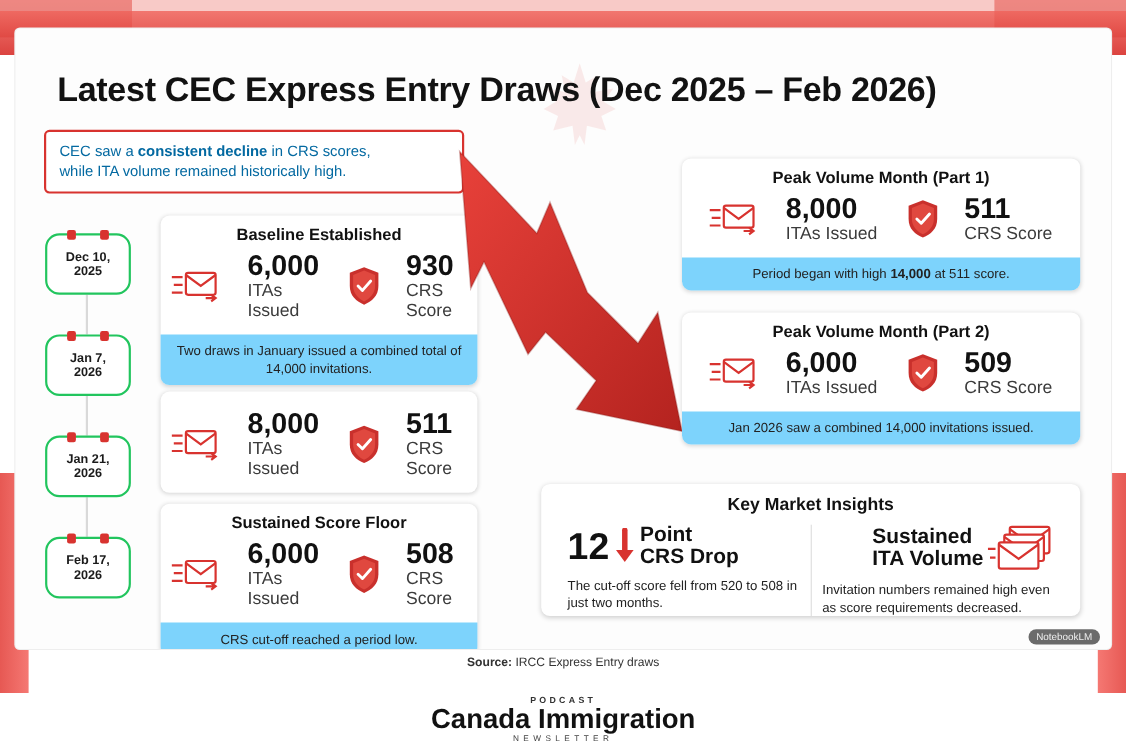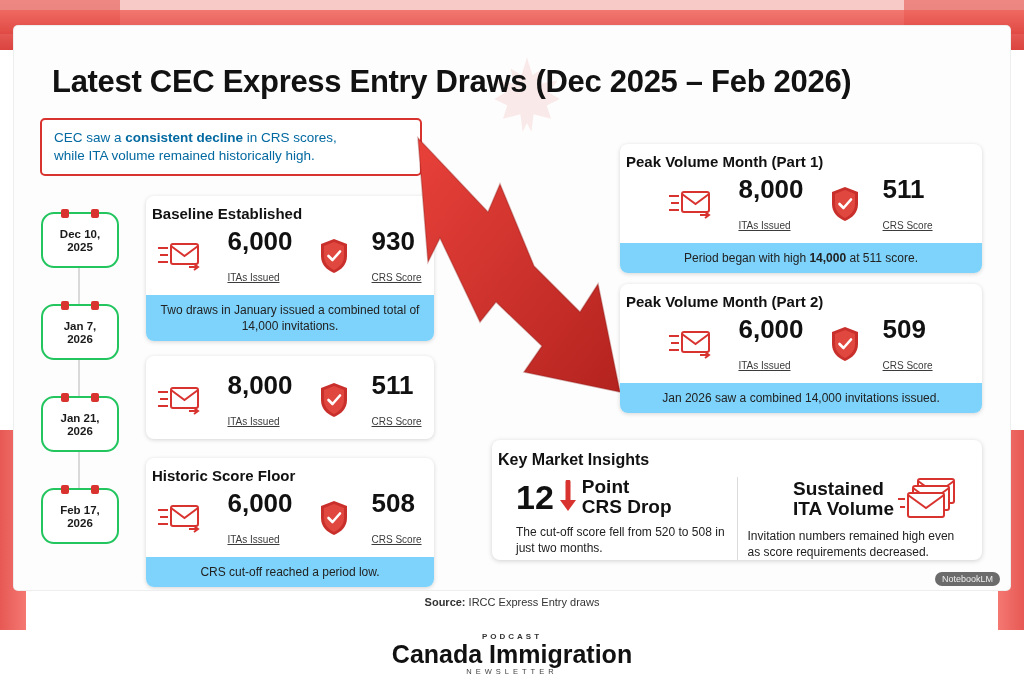--- a/index.html
+++ b/index.html
@@ -101,20 +101,21 @@
   }
 
   
   .card {
     position: absolute;
     background: #ffffff;
     border-radius: 8px;
     box-shadow: 0 1px 4px rgba(0,0,0,.16);
   }
   .card-head {
+    text-align: center;
     font-weight: bold;
     font-size: 15px;
     color: #111;
     padding: 9px 6px 2px;
   }
   .stat-row {
     display: flex;
     align-items: center;
     justify-content: center;
     gap: 26px;
@@ -125,24 +126,23 @@
     align-items: center;
     gap: 23px;
   }
   .stat-text .num {
     font-size: 26px;
     font-weight: bold;
     color: #111;
     line-height: 1;
   }
   .stat-text .lbl {
-    font-size: 10px;
+    font-size: 16px;
     color: #3b3b3b;
-    margin-top: 18px;
-    text-decoration: underline;
+    margin-top: 2px;
   }
   .note {
     background: #7dd3fc;
     border-radius: 0 0 8px 8px;
     font-size: 12px;
     color: #222;
     text-align: center;
     padding: 7px 12px;
     line-height: 1.35;
   }
@@ -299,21 +299,21 @@
           </svg>
           <div class="stat-text">
             <div class="num">511</div>
             <div class="lbl">CRS Score</div>
           </div>
         </div>
       </div>
     </div>
 
     <div class="card" style="left:132px; top:432px; width:288px;">
-      <div class="card-head">Historic Score Floor</div>
+      <div class="card-head">Sustained Score Floor</div>
       <div class="stat-row">
         <div class="stat">
           <svg class="env-icon" viewBox="0 0 46 32">
             <line x1="0" y1="8" x2="10" y2="8" stroke="#d8332f" stroke-width="2"></line>
             <line x1="2" y1="15" x2="10" y2="15" stroke="#d8332f" stroke-width="2"></line>
             <line x1="0" y1="22" x2="10" y2="22" stroke="#d8332f" stroke-width="2"></line>
             <rect x="13" y="4" width="27" height="20" rx="2" fill="#fff" stroke="#d8332f" stroke-width="2"></rect>
             <path d="M13 6 L26.5 16 L40 6" fill="none" stroke="#d8332f" stroke-width="2"></path>
             <path d="M31 27 h8 M36 24 l4 3 -4 3" fill="none" stroke="#d8332f" stroke-width="2"></path>
           </svg>

